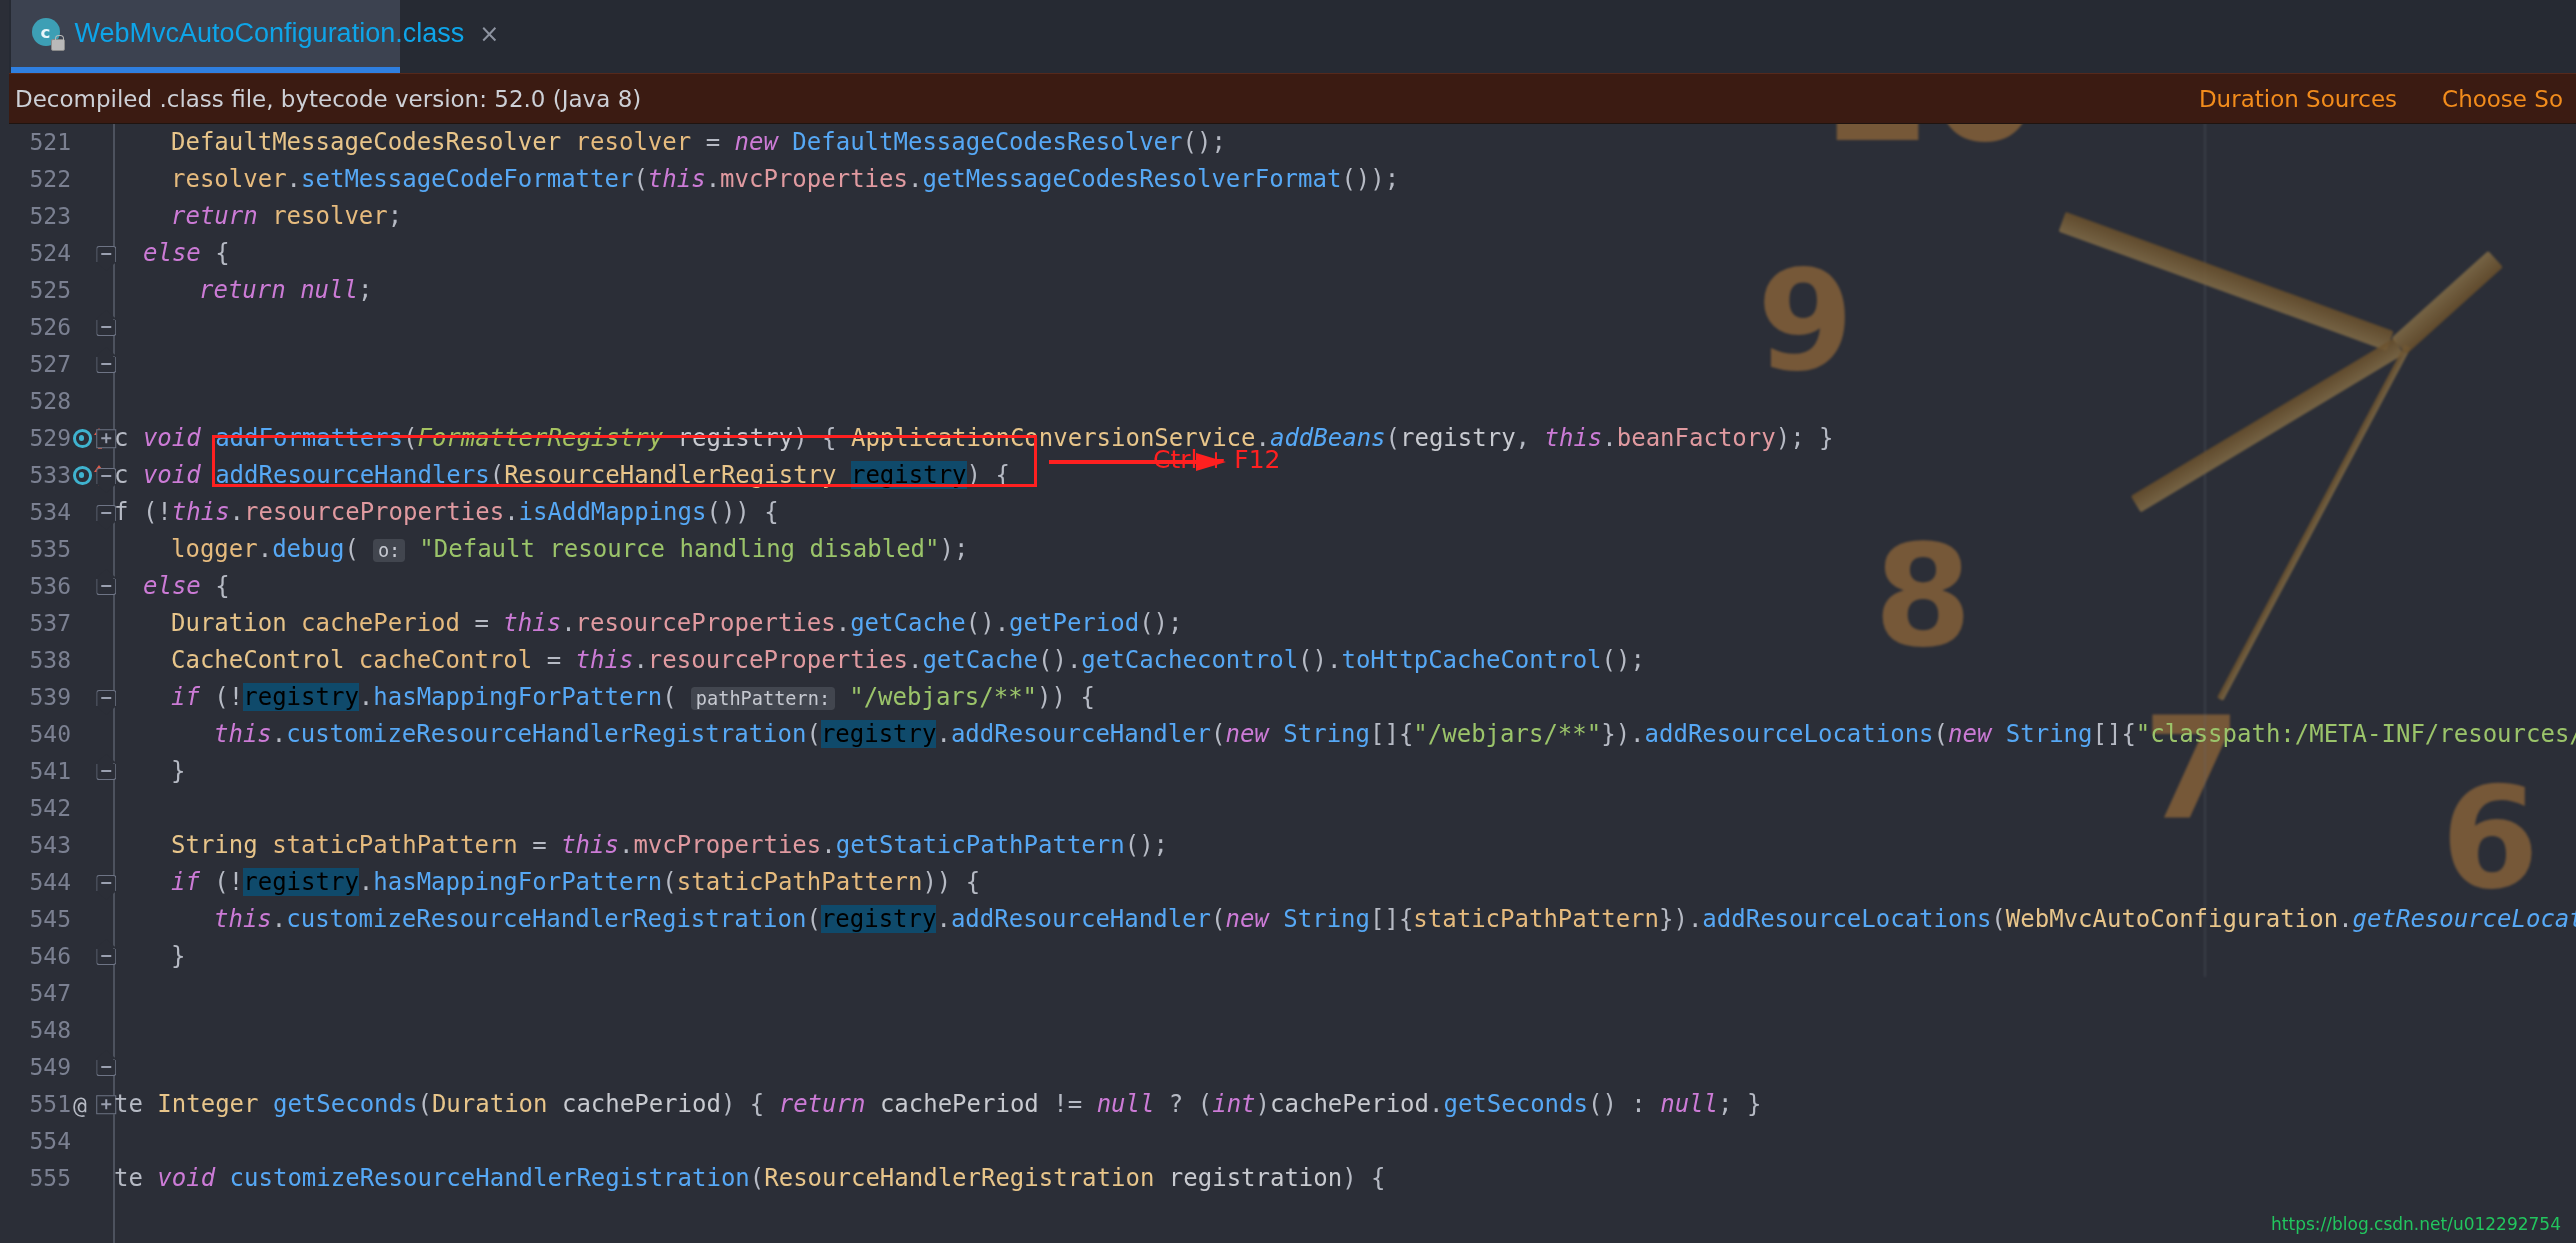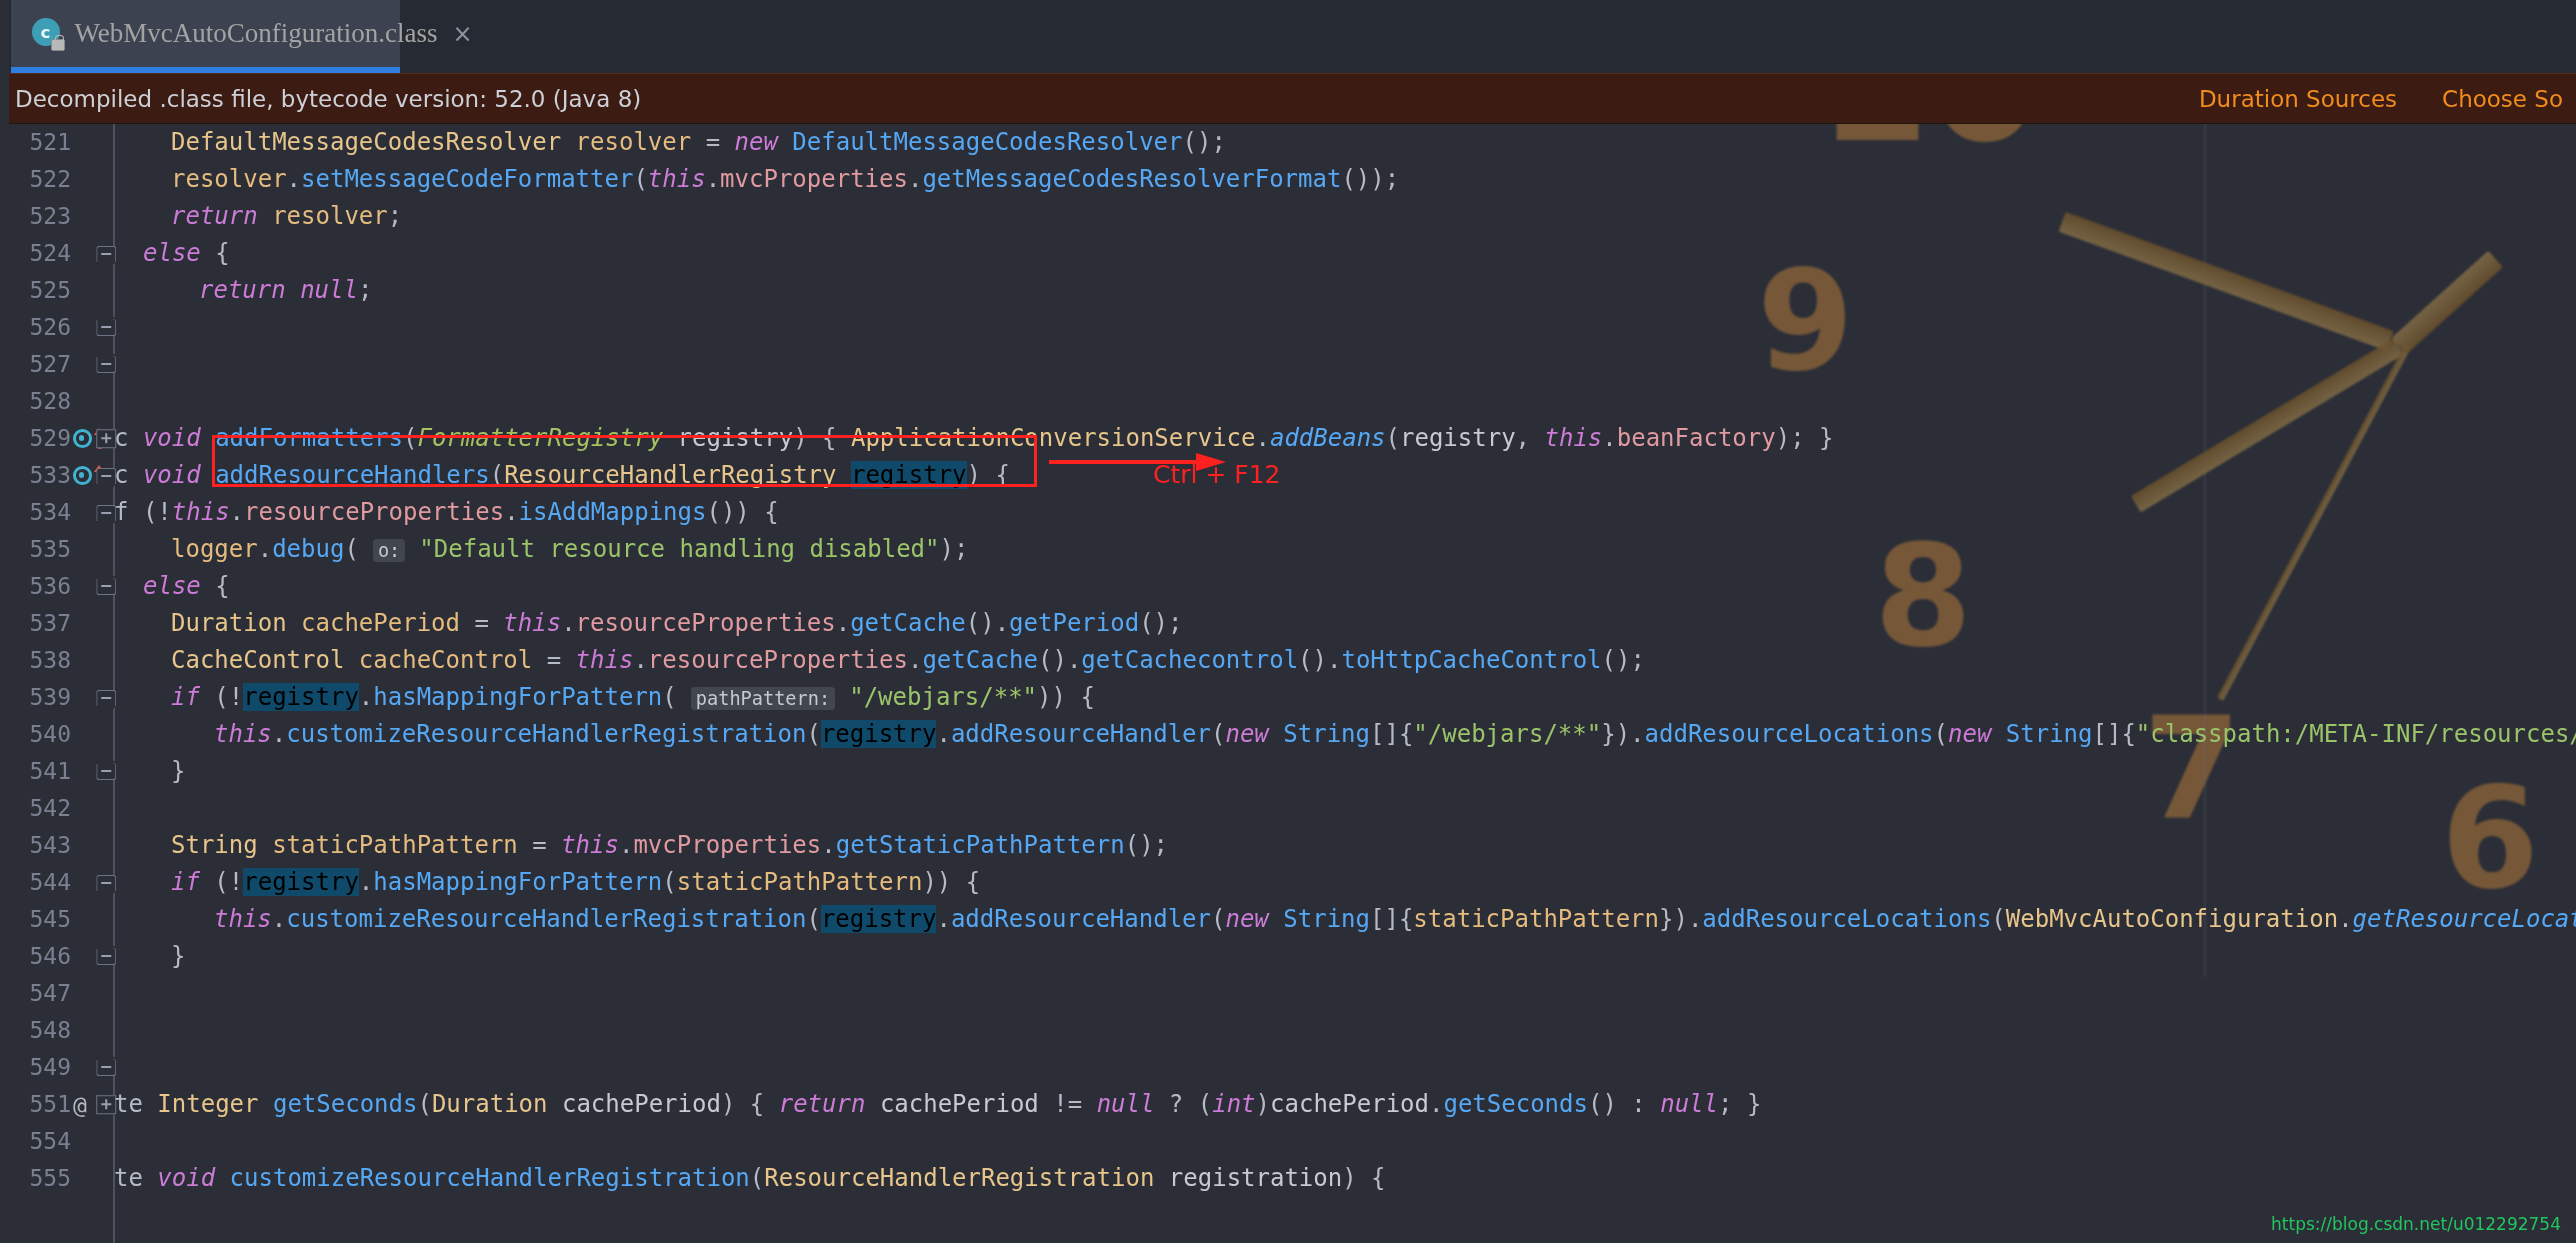--- a/index.html
+++ b/index.html
@@ -84,23 +84,23 @@
   }
   #tab-icon .lock::before {
     content: "";
     position: absolute; left: 2.8px; top: -5.6px;
     width: 6.5px; height: 6.5px;
     border: 1.9px solid #b9b9b9;
     border-bottom: none;
     border-radius: 3.7px 3.7px 0 0;
   }
   #tab-title {
-    font-family: Liberation Serif, serif;
+    font-family: Liberation Sans, sans-serif;
     font-size: 27px;
-    color: #a3a3a3;
+    color: #0ea5e9;
     white-space: nowrap;
   }
   #tab-close {
     margin-left: 15px;
     color: #8d93a0;
     font-size: 24px;
     font-family: "DejaVu Sans", sans-serif;
     cursor: pointer;
   }
 
@@ -281,21 +281,21 @@
     width: 147px; height: 3.7px; background: #ff2020;
   }
   #red-arrow .head {
     position: absolute; right: 0; top: 0;
     width: 0; height: 0;
     border-top: 9.3px solid transparent;
     border-bottom: 9.3px solid transparent;
     border-left: 30px solid #ff2020;
   }
   #shortcut-label {
-    position: absolute; left: 1153px; top: 460px;
+    position: absolute; left: 1153px; top: 445px;
     font-family: "DejaVu Sans", sans-serif;
     font-size: 25px; color: #ff2020;
     white-space: nowrap;
     text-align: right;
   }
 
   
   #csdn-watermark {
     position: absolute; right: 15px; bottom: 9.3px;
     font-family: "DejaVu Sans", sans-serif;

